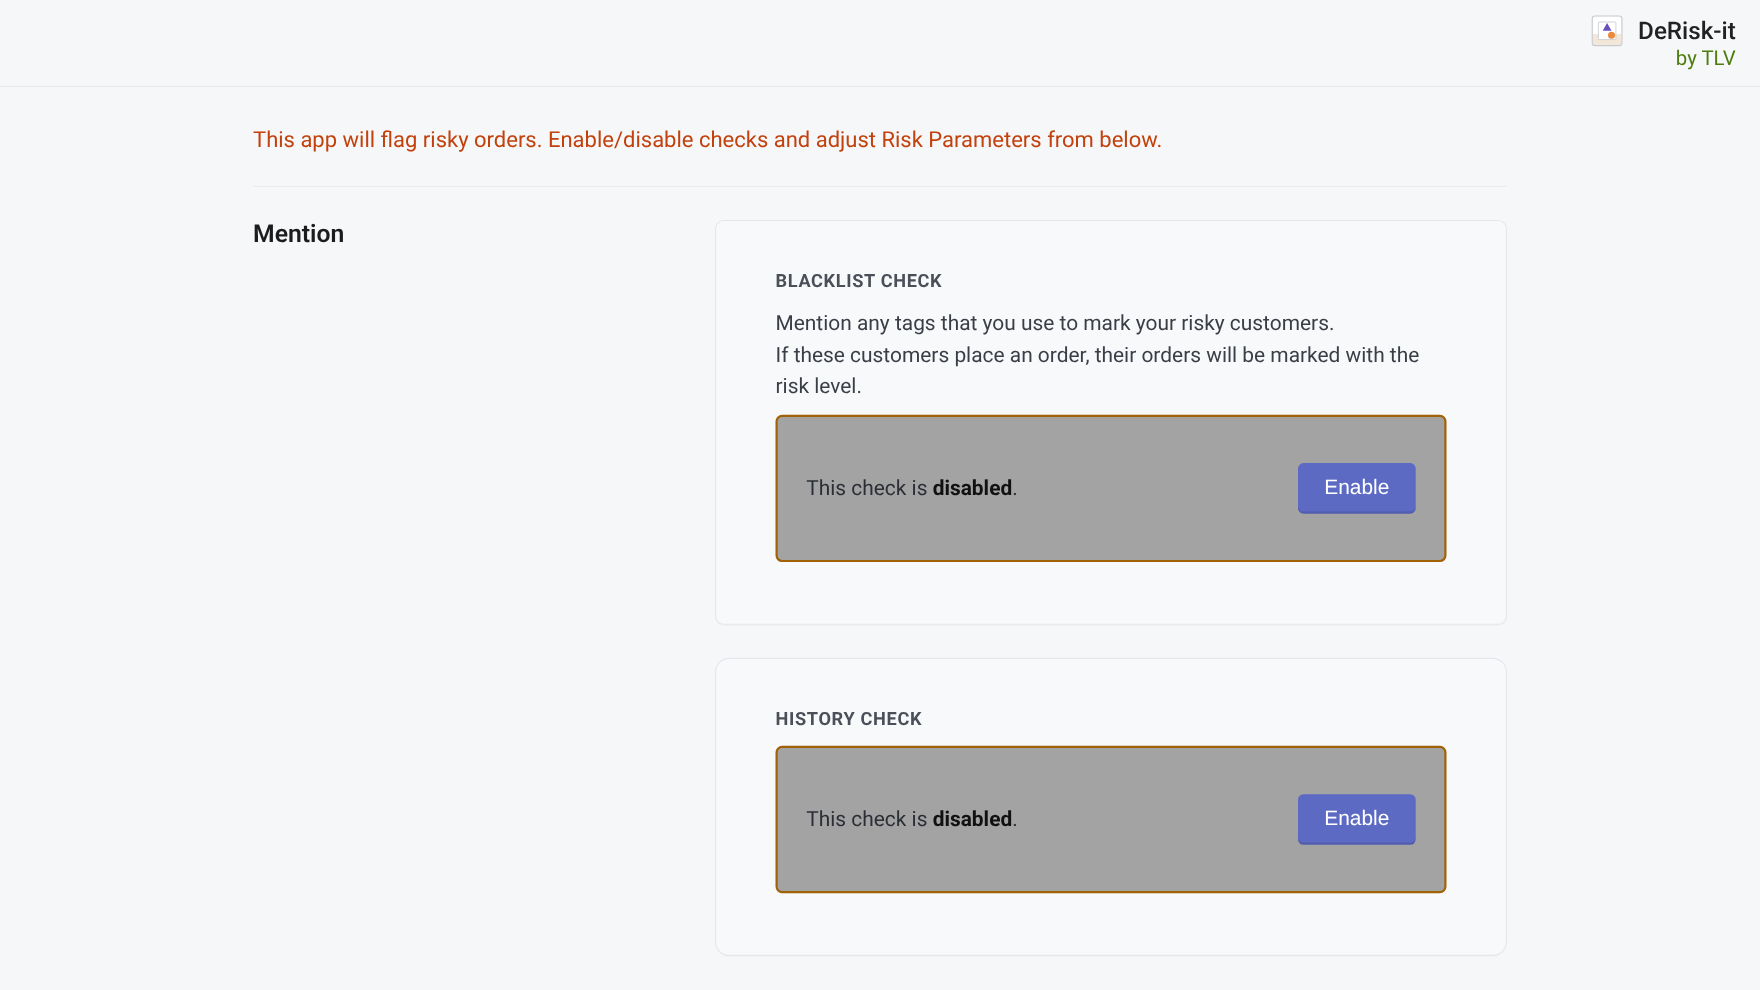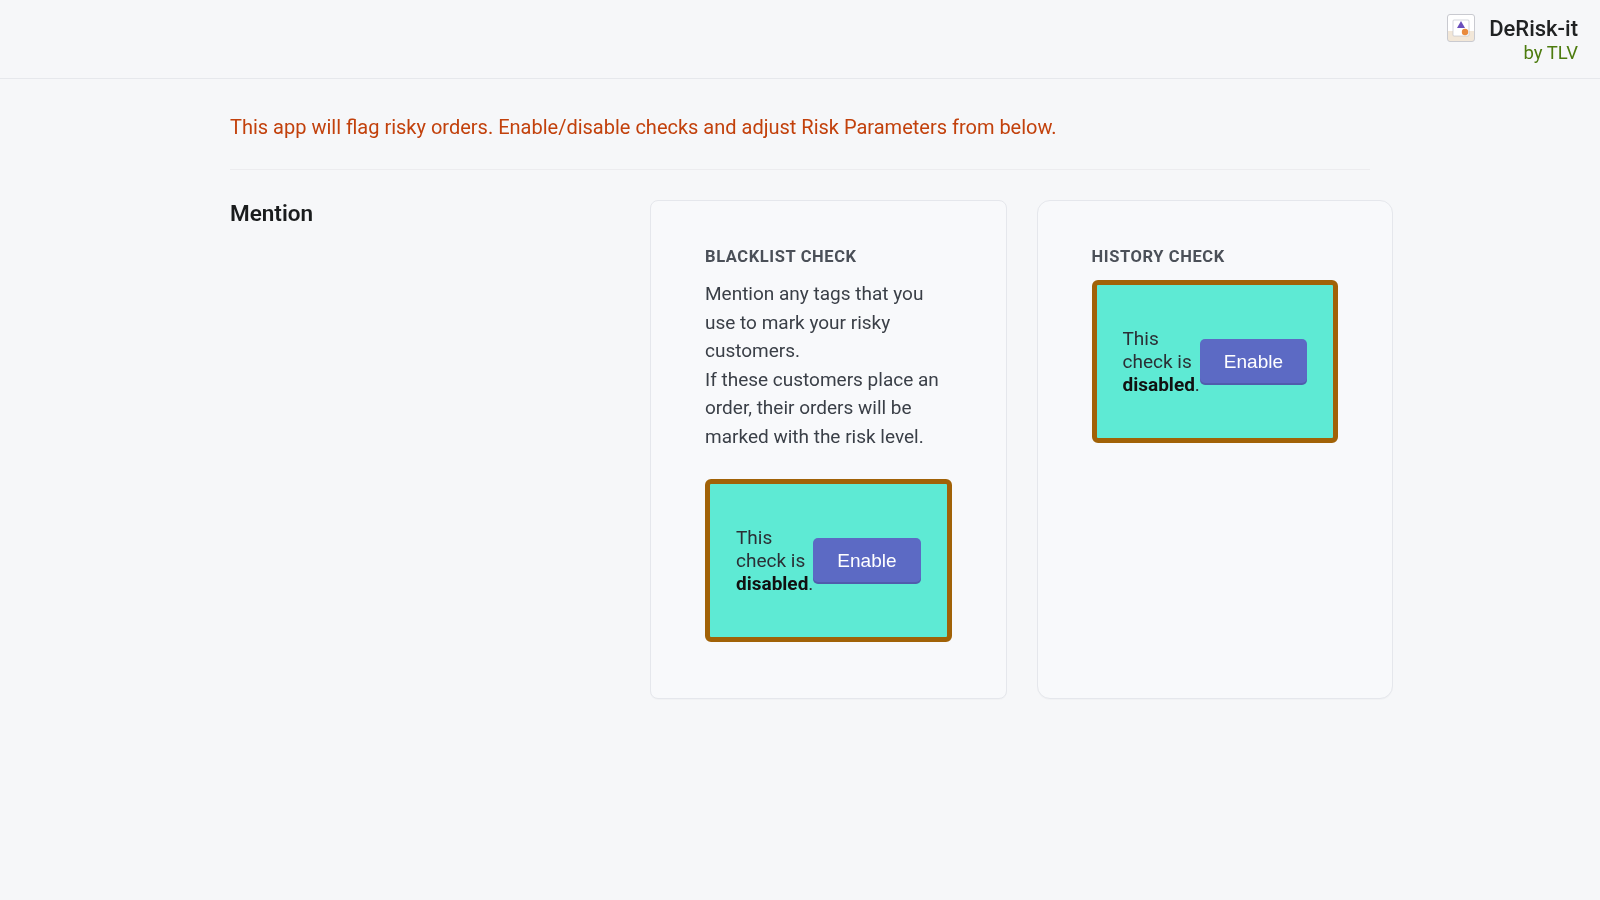--- a/index.html
+++ b/index.html
@@ -73,21 +73,21 @@
   }
   .side p {
     margin-top: 28px;
     font-size: 19px;
     line-height: 1.45;
     color: #6d7684;
   }
   .cards {
     flex: 1;
     display: flex;
-    flex-direction: row;
+    flex-direction: column;
     gap: 30px;
   }
   .card {
     background: #f8f9fb;
     border: 1px solid #e5e7ec;
     border-radius: 8px;
     padding: 46px 54px 56px 54px;
     box-shadow: 0 1px 0 rgba(0,0,0,0.02);
   }
   .card-title {
@@ -95,25 +95,25 @@
     font-weight: 700;
     letter-spacing: 0.6px;
     color: #4b5058;
     text-transform: uppercase;
     margin-bottom: 14px;
   }
   .card-desc {
     font-size: 19px;
     line-height: 1.5;
     color: #3a3f47;
-    margin-bottom: 28px;
+    margin-bottom: 11px;
   }
   .status-box {
-    background: #5eead4;
-    border: 5px solid #a16207;
+    background: #a3a3a3;
+    border: 2px solid #a16207;
     border-radius: 6px;
     padding: 42px 26px;
     display: flex;
     align-items: center;
     justify-content: space-between;
   }
   .status-text {
     font-size: 19px;
     color: #2b2f35;
   }

